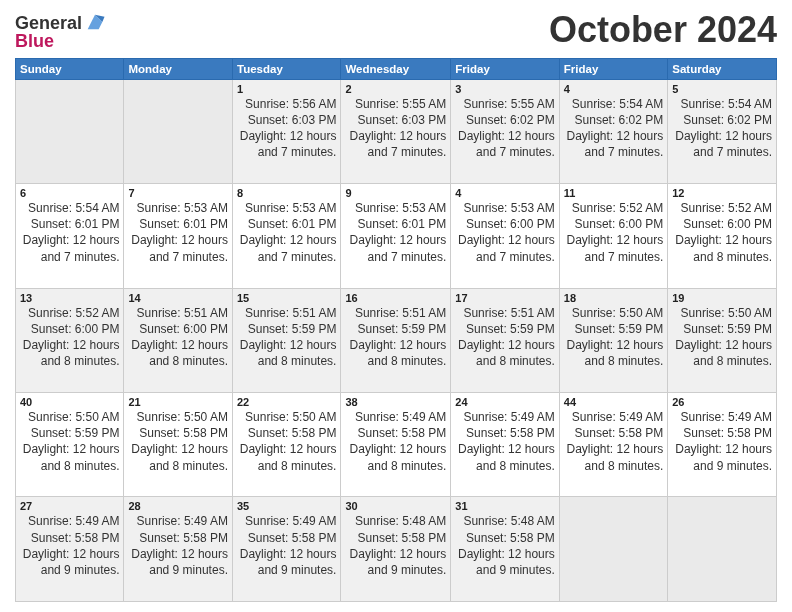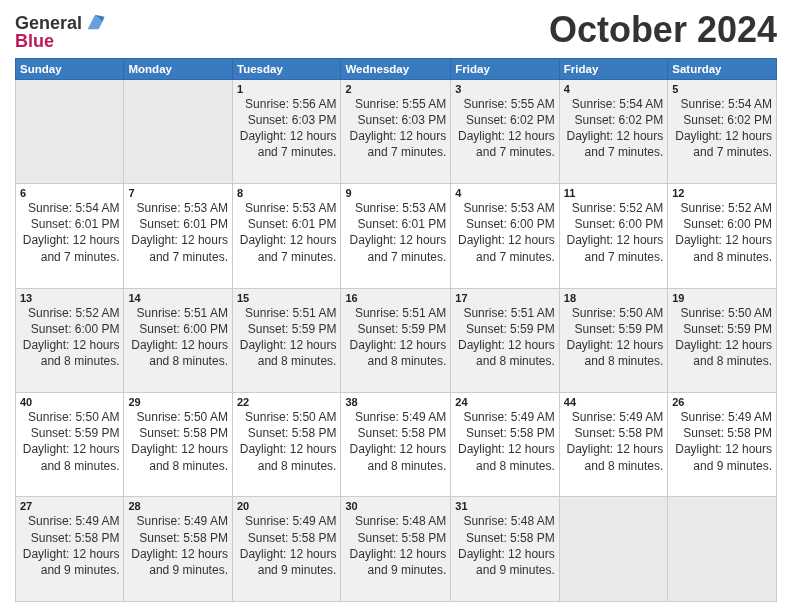--- a/index.html
+++ b/index.html
@@ -281,21 +281,21 @@
         </tr>
         <tr>
           <td>
             <span class="day-number">40</span>
             <div class="day-info" style="white-space: pre-line;">Sunrise: 5:50 AM
 Sunset: 5:59 PM
 Daylight: 12 hours
 and 8 minutes.</div>
           </td>
           <td>
-            <span class="day-number">29</span>
+            <span class="day-number">21</span>
             <div class="day-info" style="white-space: pre-line;">Sunrise: 5:50 AM
 Sunset: 5:58 PM
 Daylight: 12 hours
 and 8 minutes.</div>
           </td>
           <td>
             <span class="day-number">22</span>
             <div class="day-info" style="white-space: pre-line;">Sunrise: 5:50 AM
 Sunset: 5:58 PM
 Daylight: 12 hours
@@ -339,21 +339,21 @@
 and 9 minutes.</div>
           </td>
           <td>
             <span class="day-number">28</span>
             <div class="day-info" style="white-space: pre-line;">Sunrise: 5:49 AM
 Sunset: 5:58 PM
 Daylight: 12 hours
 and 9 minutes.</div>
           </td>
           <td>
-            <span class="day-number">20</span>
+            <span class="day-number">35</span>
             <div class="day-info" style="white-space: pre-line;">Sunrise: 5:49 AM
 Sunset: 5:58 PM
 Daylight: 12 hours
 and 9 minutes.</div>
           </td>
           <td>
             <span class="day-number">30</span>
             <div class="day-info" style="white-space: pre-line;">Sunrise: 5:48 AM
 Sunset: 5:58 PM
 Daylight: 12 hours

